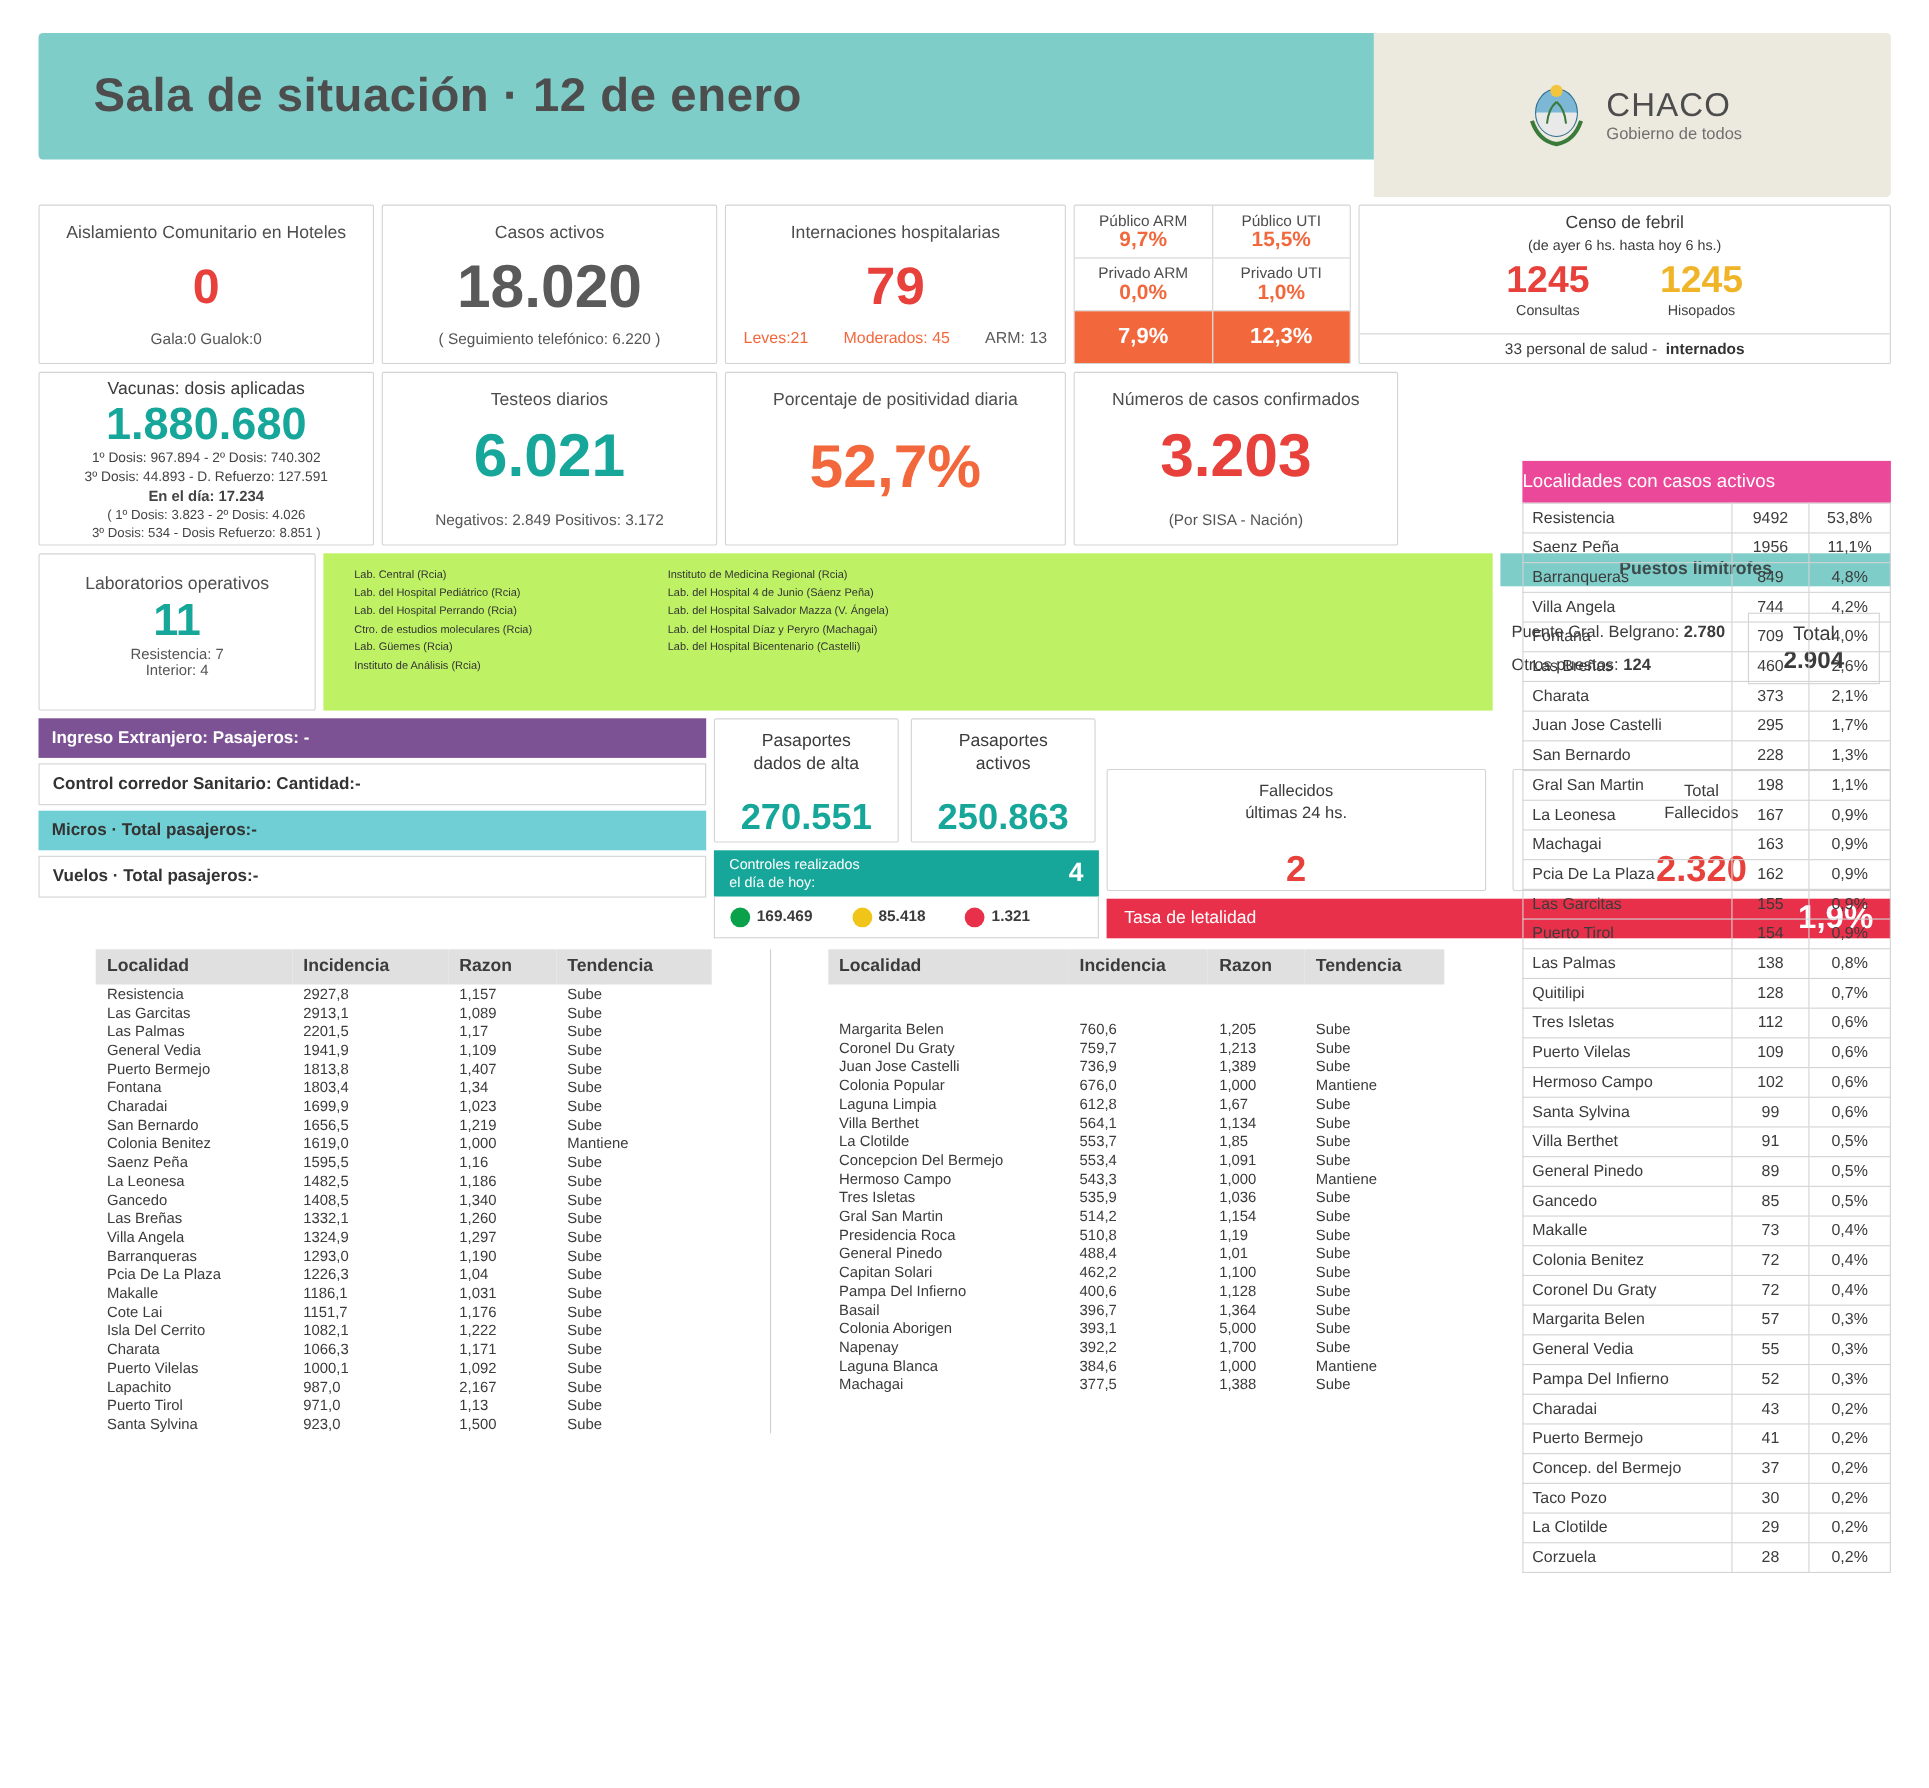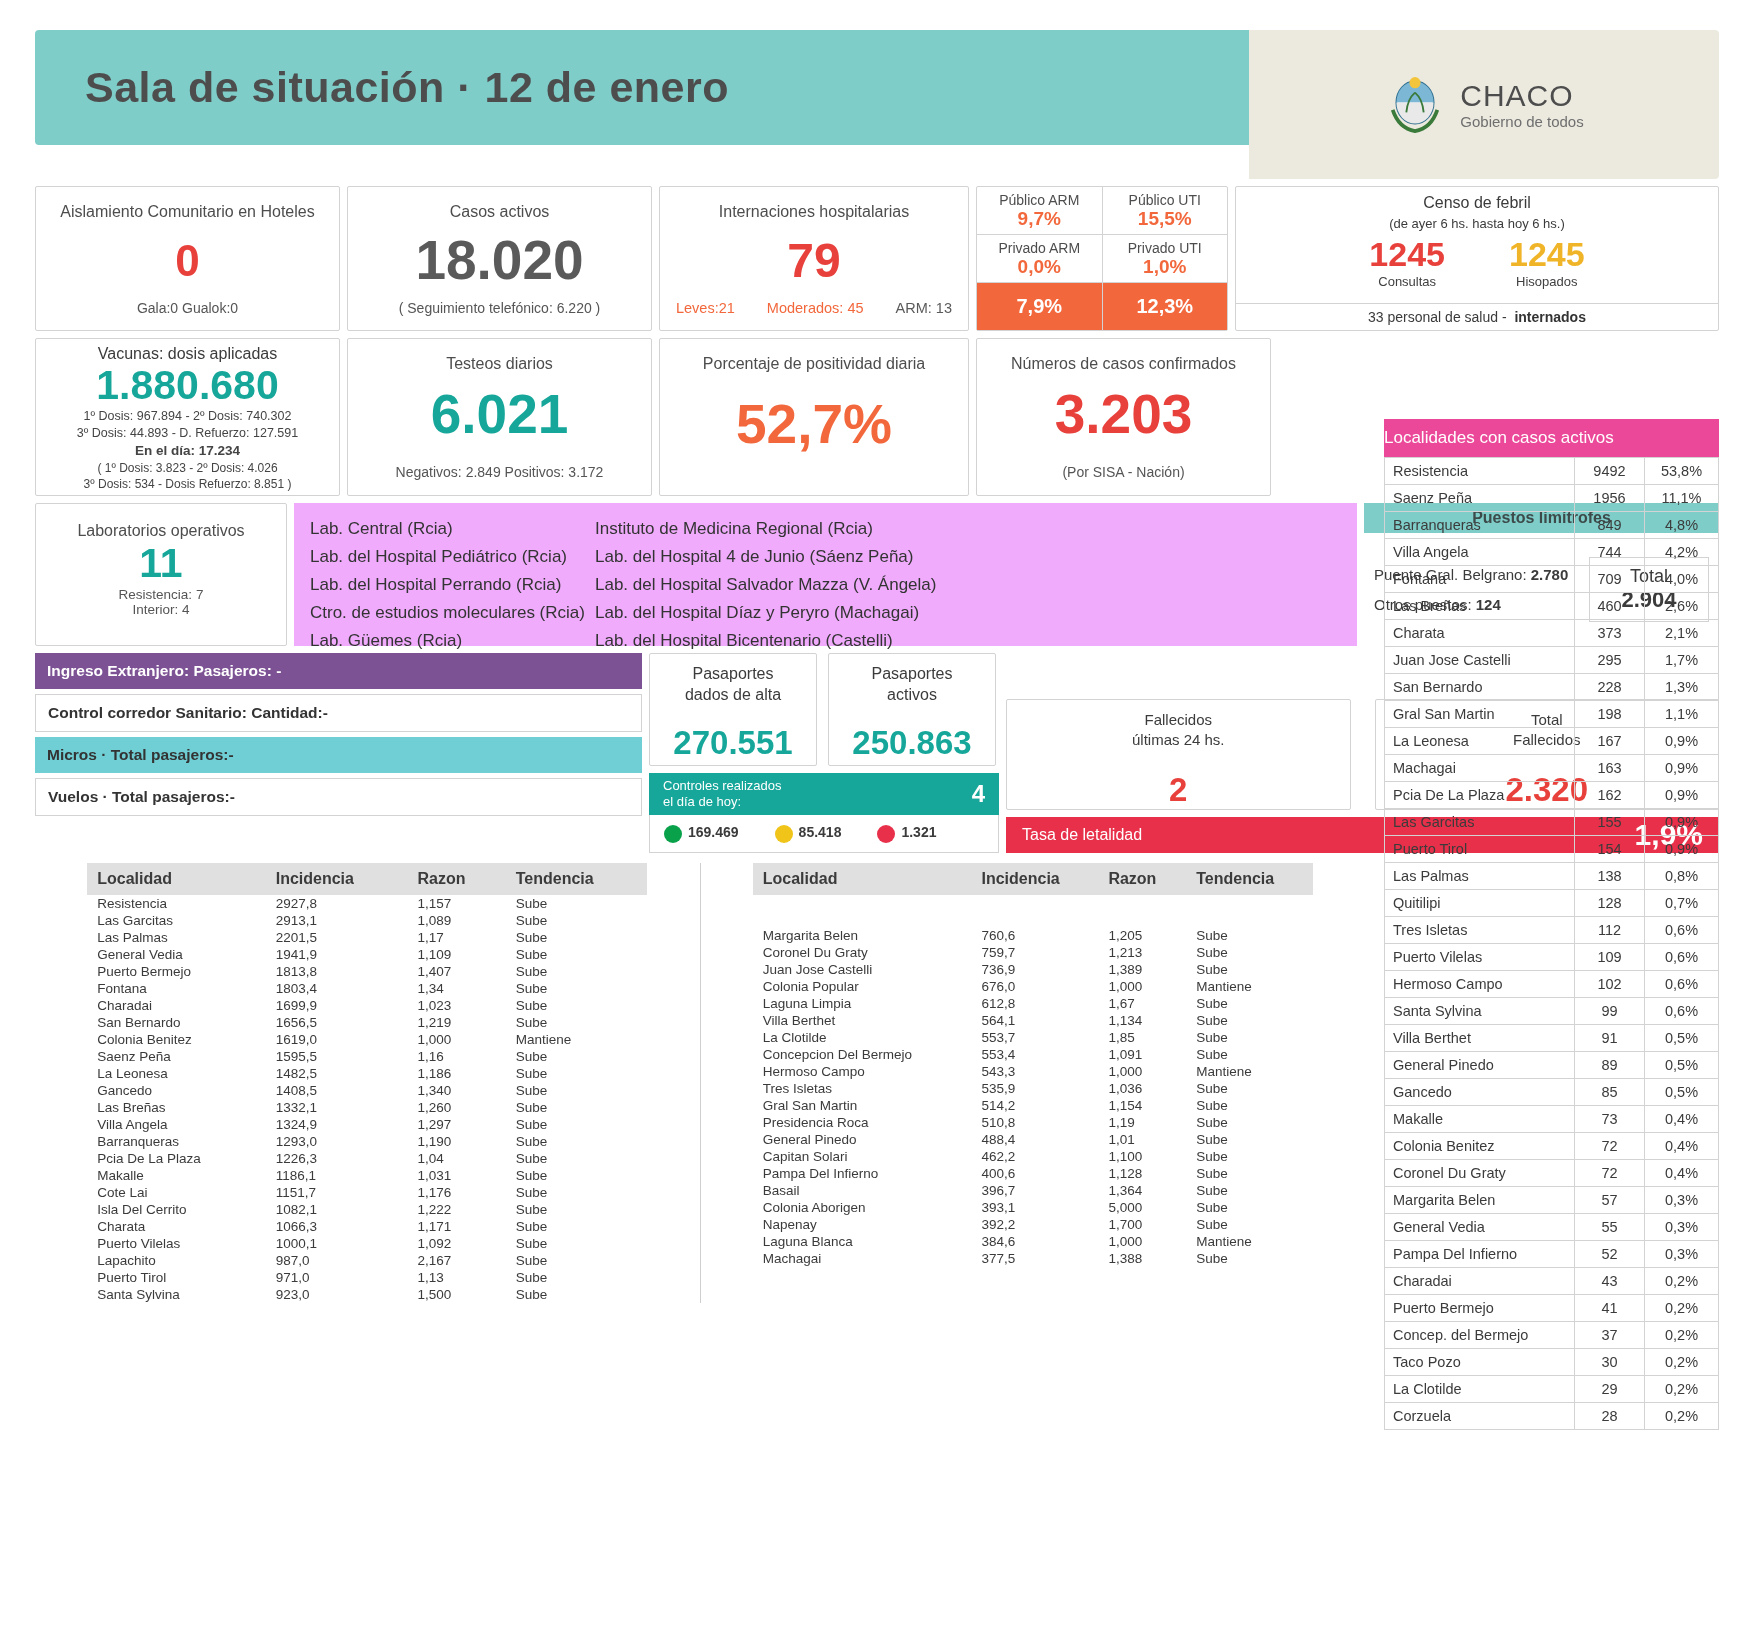--- a/index.html
+++ b/index.html
@@ -75,21 +75,21 @@
   .k-vac .big { font-size:41px; font-weight:bold; color:#16a79a; line-height:1.1; }
   .k-vac .d { font-size:12.5px; color:#444; line-height:1.35; }
   .k-test { width:305px; padding-top:8px; }
   .k-pos { width:310px; padding-top:8px; }
   .k-conf { width:295px; padding-top:8px; }
 
   
   .row3 { height:143px; }
   .k-lab { width:252px; padding-top:10px; text-align:center; }
   .k-lab .big { font-size:41px; font-weight:bold; color:#16a79a; line-height:1.15; }
-  .k-lablist { flex:1; background:#f0abfc; display:flex; padding:12px 16px; font-size:17px; color:#333; }
+  .k-lablist { flex:1; background:#bef264; display:flex; padding:12px 28px; font-size:10px; color:#333; }
   .k-lablist ul { list-style:none; margin:0; padding:0; line-height:1.65; }
   .k-lablist .col1 { width:285px; }
   .k-puestos { width:355px; display:flex; flex-direction:column; }
   .puestos-head { background:#7fcdc9; text-align:center; font-weight:bold; color:#3c4a4a; font-size:16px; padding:6px 0; }
   .puestos-body { flex:1; display:flex; align-items:center; padding:0 10px; }
   .puestos-lines { flex:1; font-size:15px; line-height:2.0; }
   .puestos-total { width:120px; border:1px solid #d3d3d3; text-align:center; padding:8px 0; }
   .puestos-total .t { font-size:18px; }
   .puestos-total .v { font-size:22px; font-weight:bold; }
 

